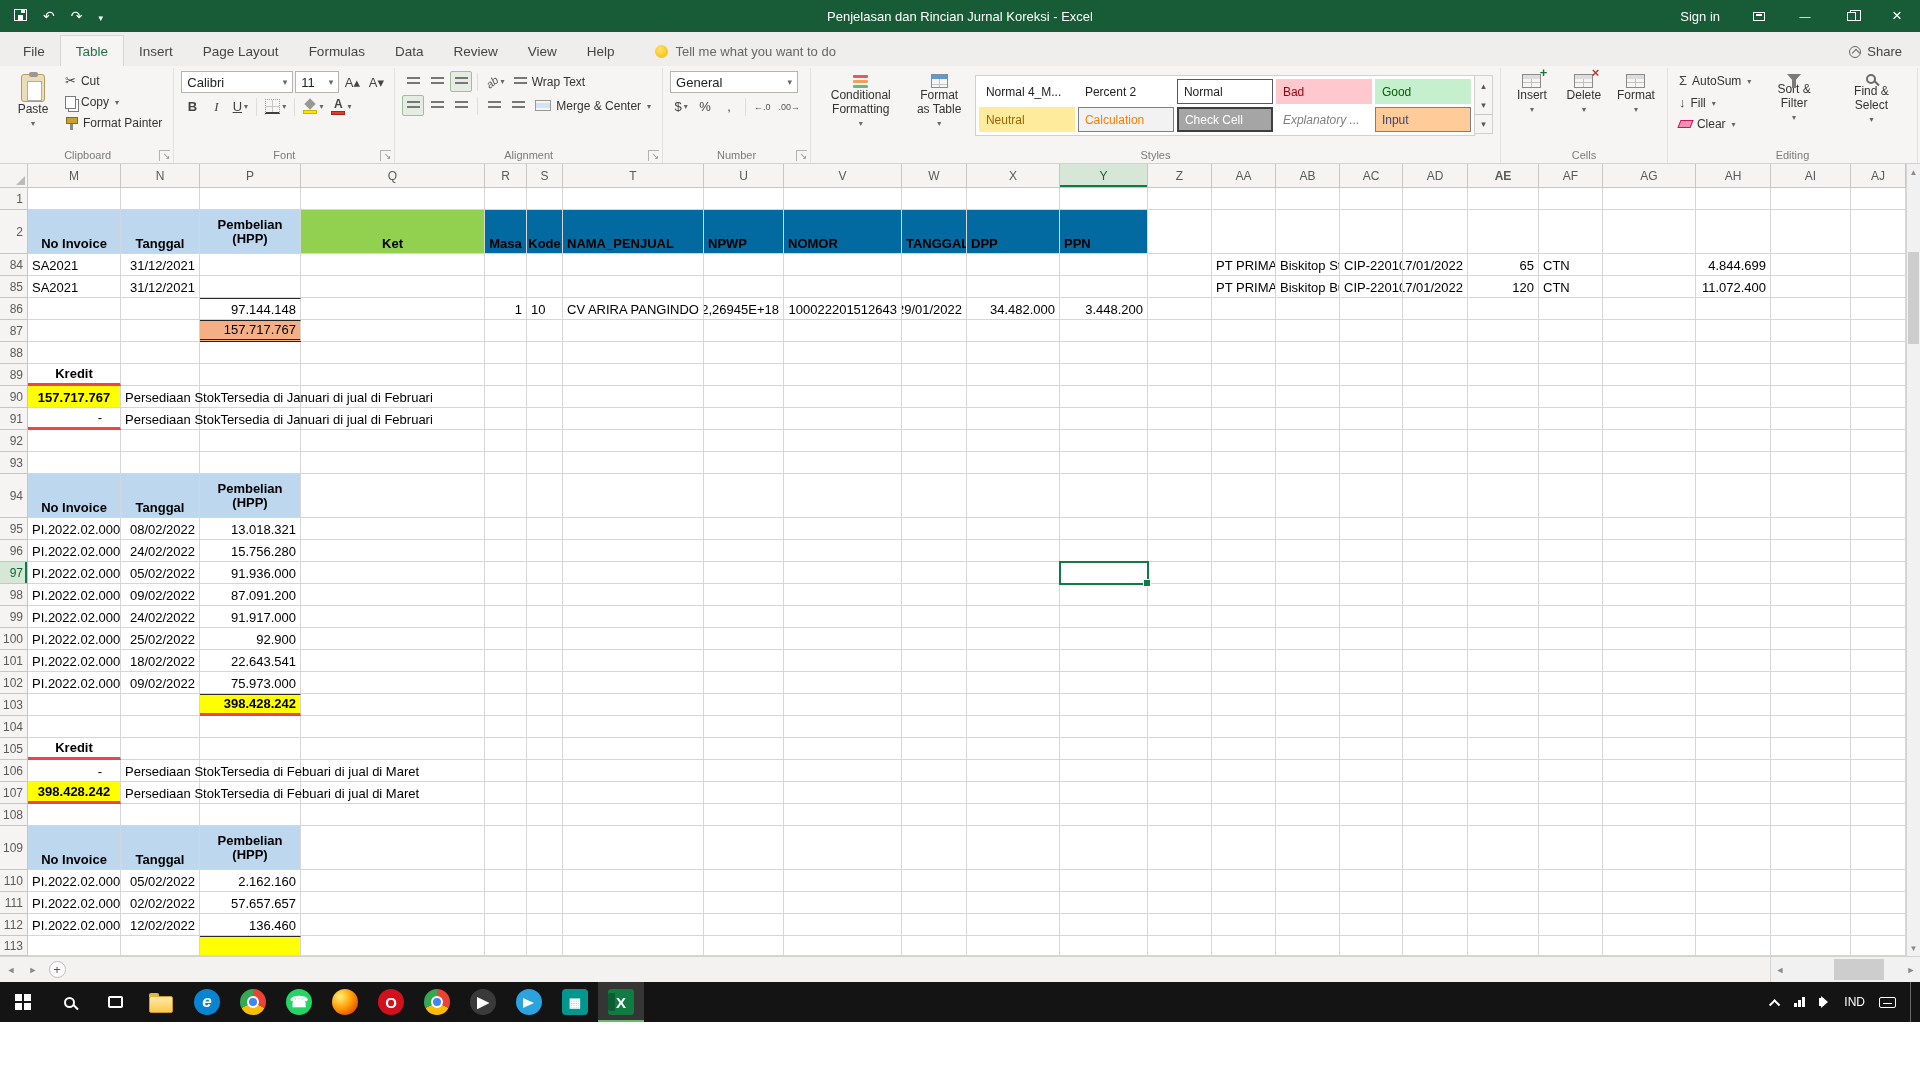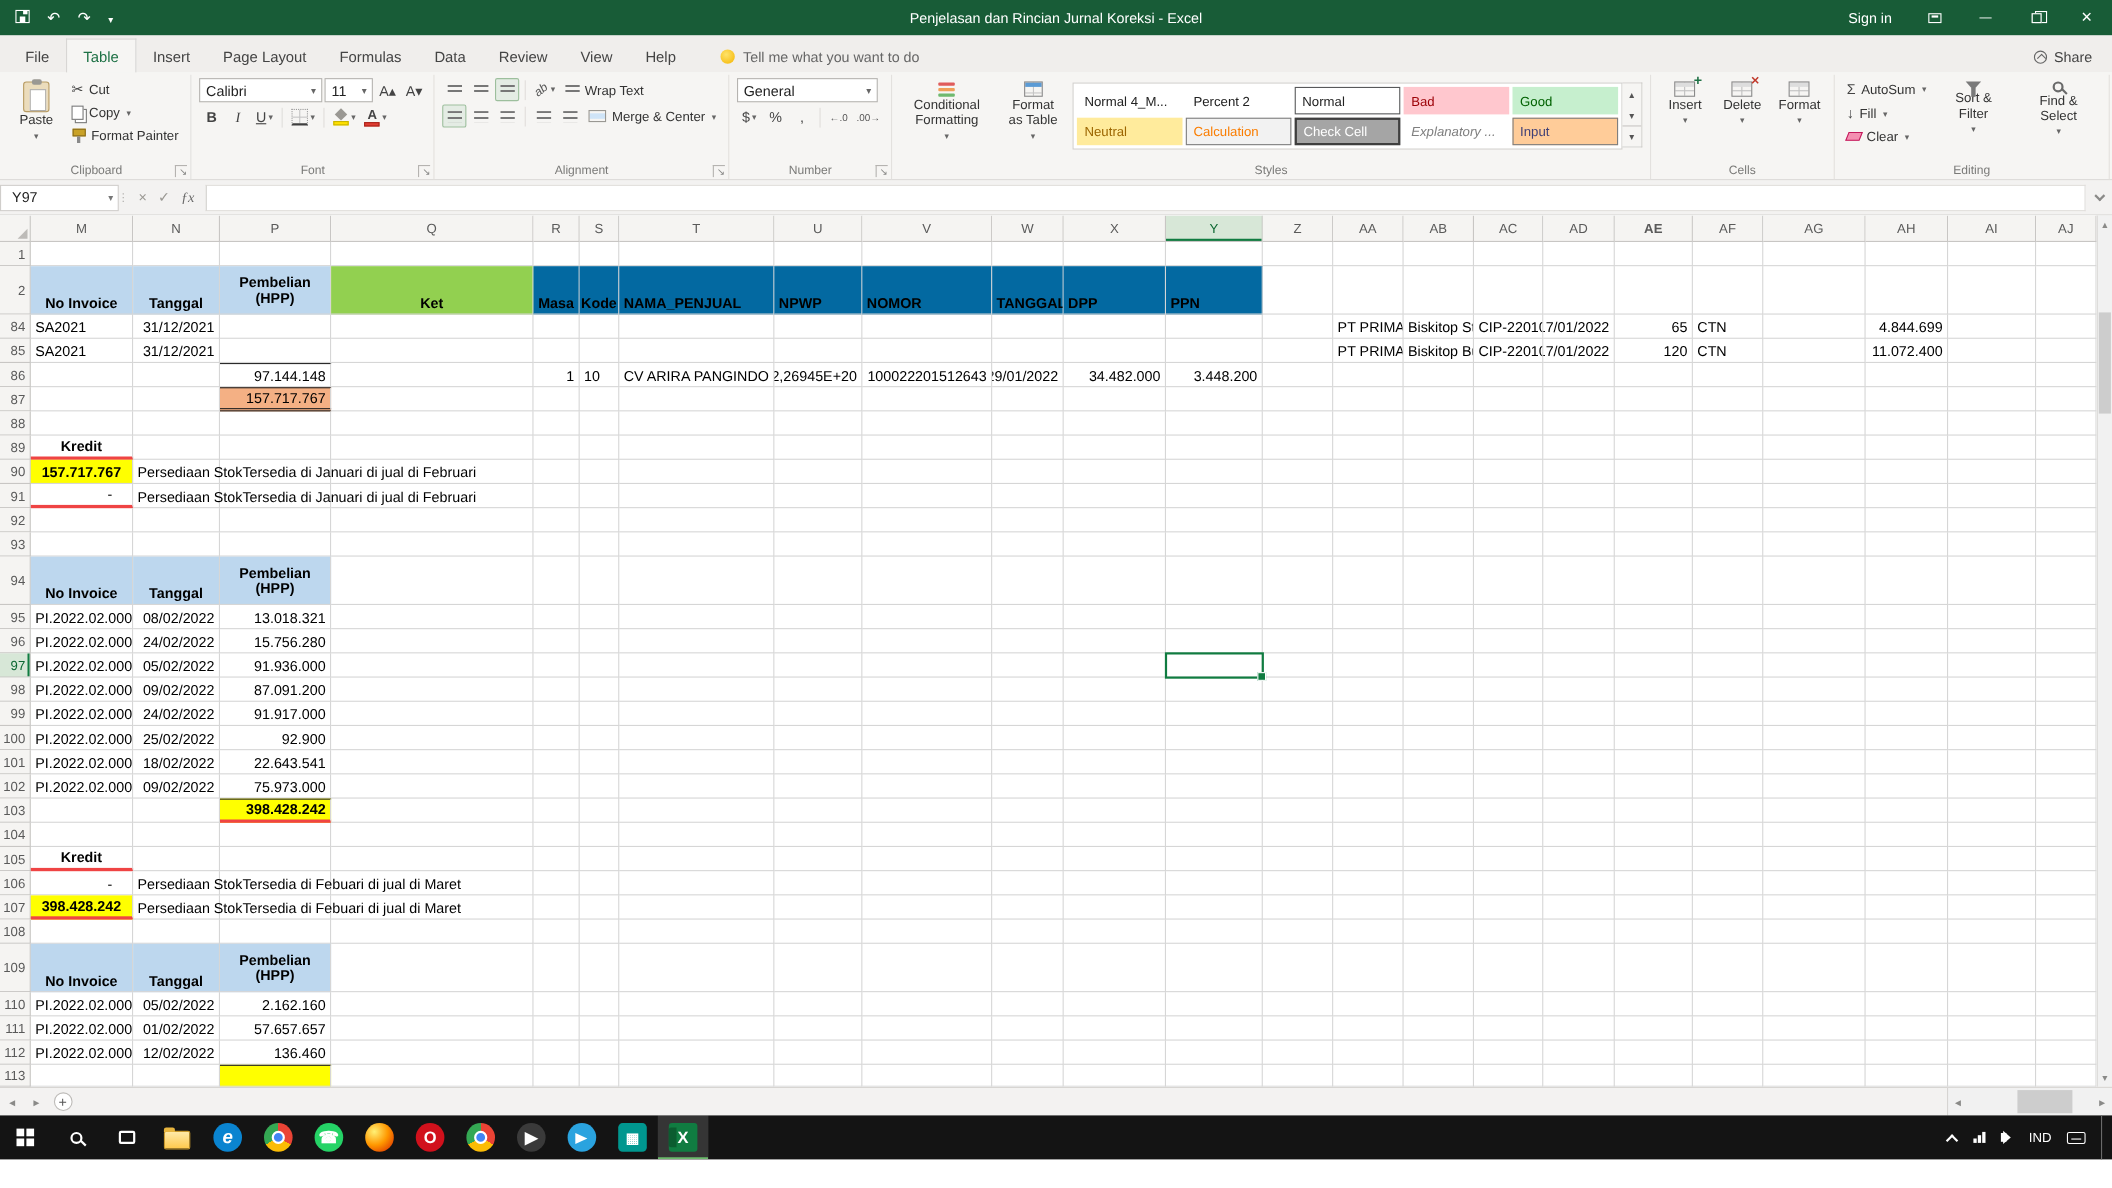--- a/index.html
+++ b/index.html
@@ -501,35 +501,20 @@
           </div>
         <div class="big dd">
             <span class="ic-find"></span>
             <span class="lbl">Find &amp; Select</span>
           </div>
       </div>
       <span class="group-label">Editing</span>
     </div>
   </div>
 
-  <div class="fbar">
-    <div class="namebox">
-        <span>Y97</span>
-      </div>
-    <div class="fx-dots">⋮</div>
-    <div class="fx-btns">
-      <span>×</span>
-      <span>✓</span>
-      <span class="fx">ƒx</span>
-    </div>
-    <div class="f-input"></div>
-    <div class="f-collapse">
-        <span class="chev-down"></span>
-      </div>
-  </div>
 
   <div class="sheet-area">
     <div class="grid-canvas">
       <div class="ghead">
           <div class="gh corner" style="width: 28px;"></div>
           <div class="gh" style="width: 93px;">M</div>
           <div class="gh" style="width: 79px;">N</div>
           <div class="gh" style="width: 101px;">P</div>
           <div class="gh" style="width: 184px;">Q</div>
           <div class="gh" style="width: 42px;">R</div>
@@ -660,21 +645,21 @@
           </div>
           <div class="grow" style="height: 22px;">
             <div class="rn">86</div>
             <div class="cell" style="width: 93px;"></div>
             <div class="cell" style="width: 79px;"></div>
             <div class="cell s-r s-bt" style="width: 101px;">97.144.148</div>
             <div class="cell" style="width: 184px;"></div>
             <div class="cell s-r" style="width: 42px;">1</div>
             <div class="cell" style="width: 36px;">10</div>
             <div class="cell" style="width: 141px;">CV ARIRA PANGINDO</div>
-            <div class="cell s-r" style="width: 80px;">2,26945E+20</div>
+            <div class="cell s-r" style="width: 80px;">2,26945E+18</div>
             <div class="cell s-r" style="width: 118px;">100022201512643</div>
             <div class="cell s-r" style="width: 65px;">29/01/2022</div>
             <div class="cell s-r" style="width: 93px;">34.482.000</div>
             <div class="cell s-r" style="width: 88px;">3.448.200</div>
             <div class="cell" style="width: 64px;"></div>
             <div class="cell" style="width: 64px;"></div>
             <div class="cell" style="width: 64px;"></div>
             <div class="cell" style="width: 63px;"></div>
             <div class="cell" style="width: 65px;"></div>
             <div class="cell" style="width: 71px;"></div>
@@ -1306,21 +1291,21 @@
             <div class="cell" style="width: 71px;"></div>
             <div class="cell" style="width: 64px;"></div>
             <div class="cell" style="width: 93px;"></div>
             <div class="cell" style="width: 75px;"></div>
             <div class="cell" style="width: 80px;"></div>
             <div class="cell" style="width: 55px;"></div>
           </div>
           <div class="grow" style="height: 22px;">
             <div class="rn">111</div>
             <div class="cell" style="width: 93px;">PI.2022.02.00001</div>
-            <div class="cell s-r" style="width: 79px;">01/02/2022</div>
+            <div class="cell s-r" style="width: 79px;">02/02/2022</div>
             <div class="cell s-r" style="width: 101px;">57.657.657</div>
             <div class="cell" style="width: 184px;"></div>
             <div class="cell" style="width: 42px;"></div>
             <div class="cell" style="width: 36px;"></div>
             <div class="cell" style="width: 141px;"></div>
             <div class="cell" style="width: 80px;"></div>
             <div class="cell" style="width: 118px;"></div>
             <div class="cell" style="width: 65px;"></div>
             <div class="cell" style="width: 93px;"></div>
             <div class="cell" style="width: 88px;"></div>

